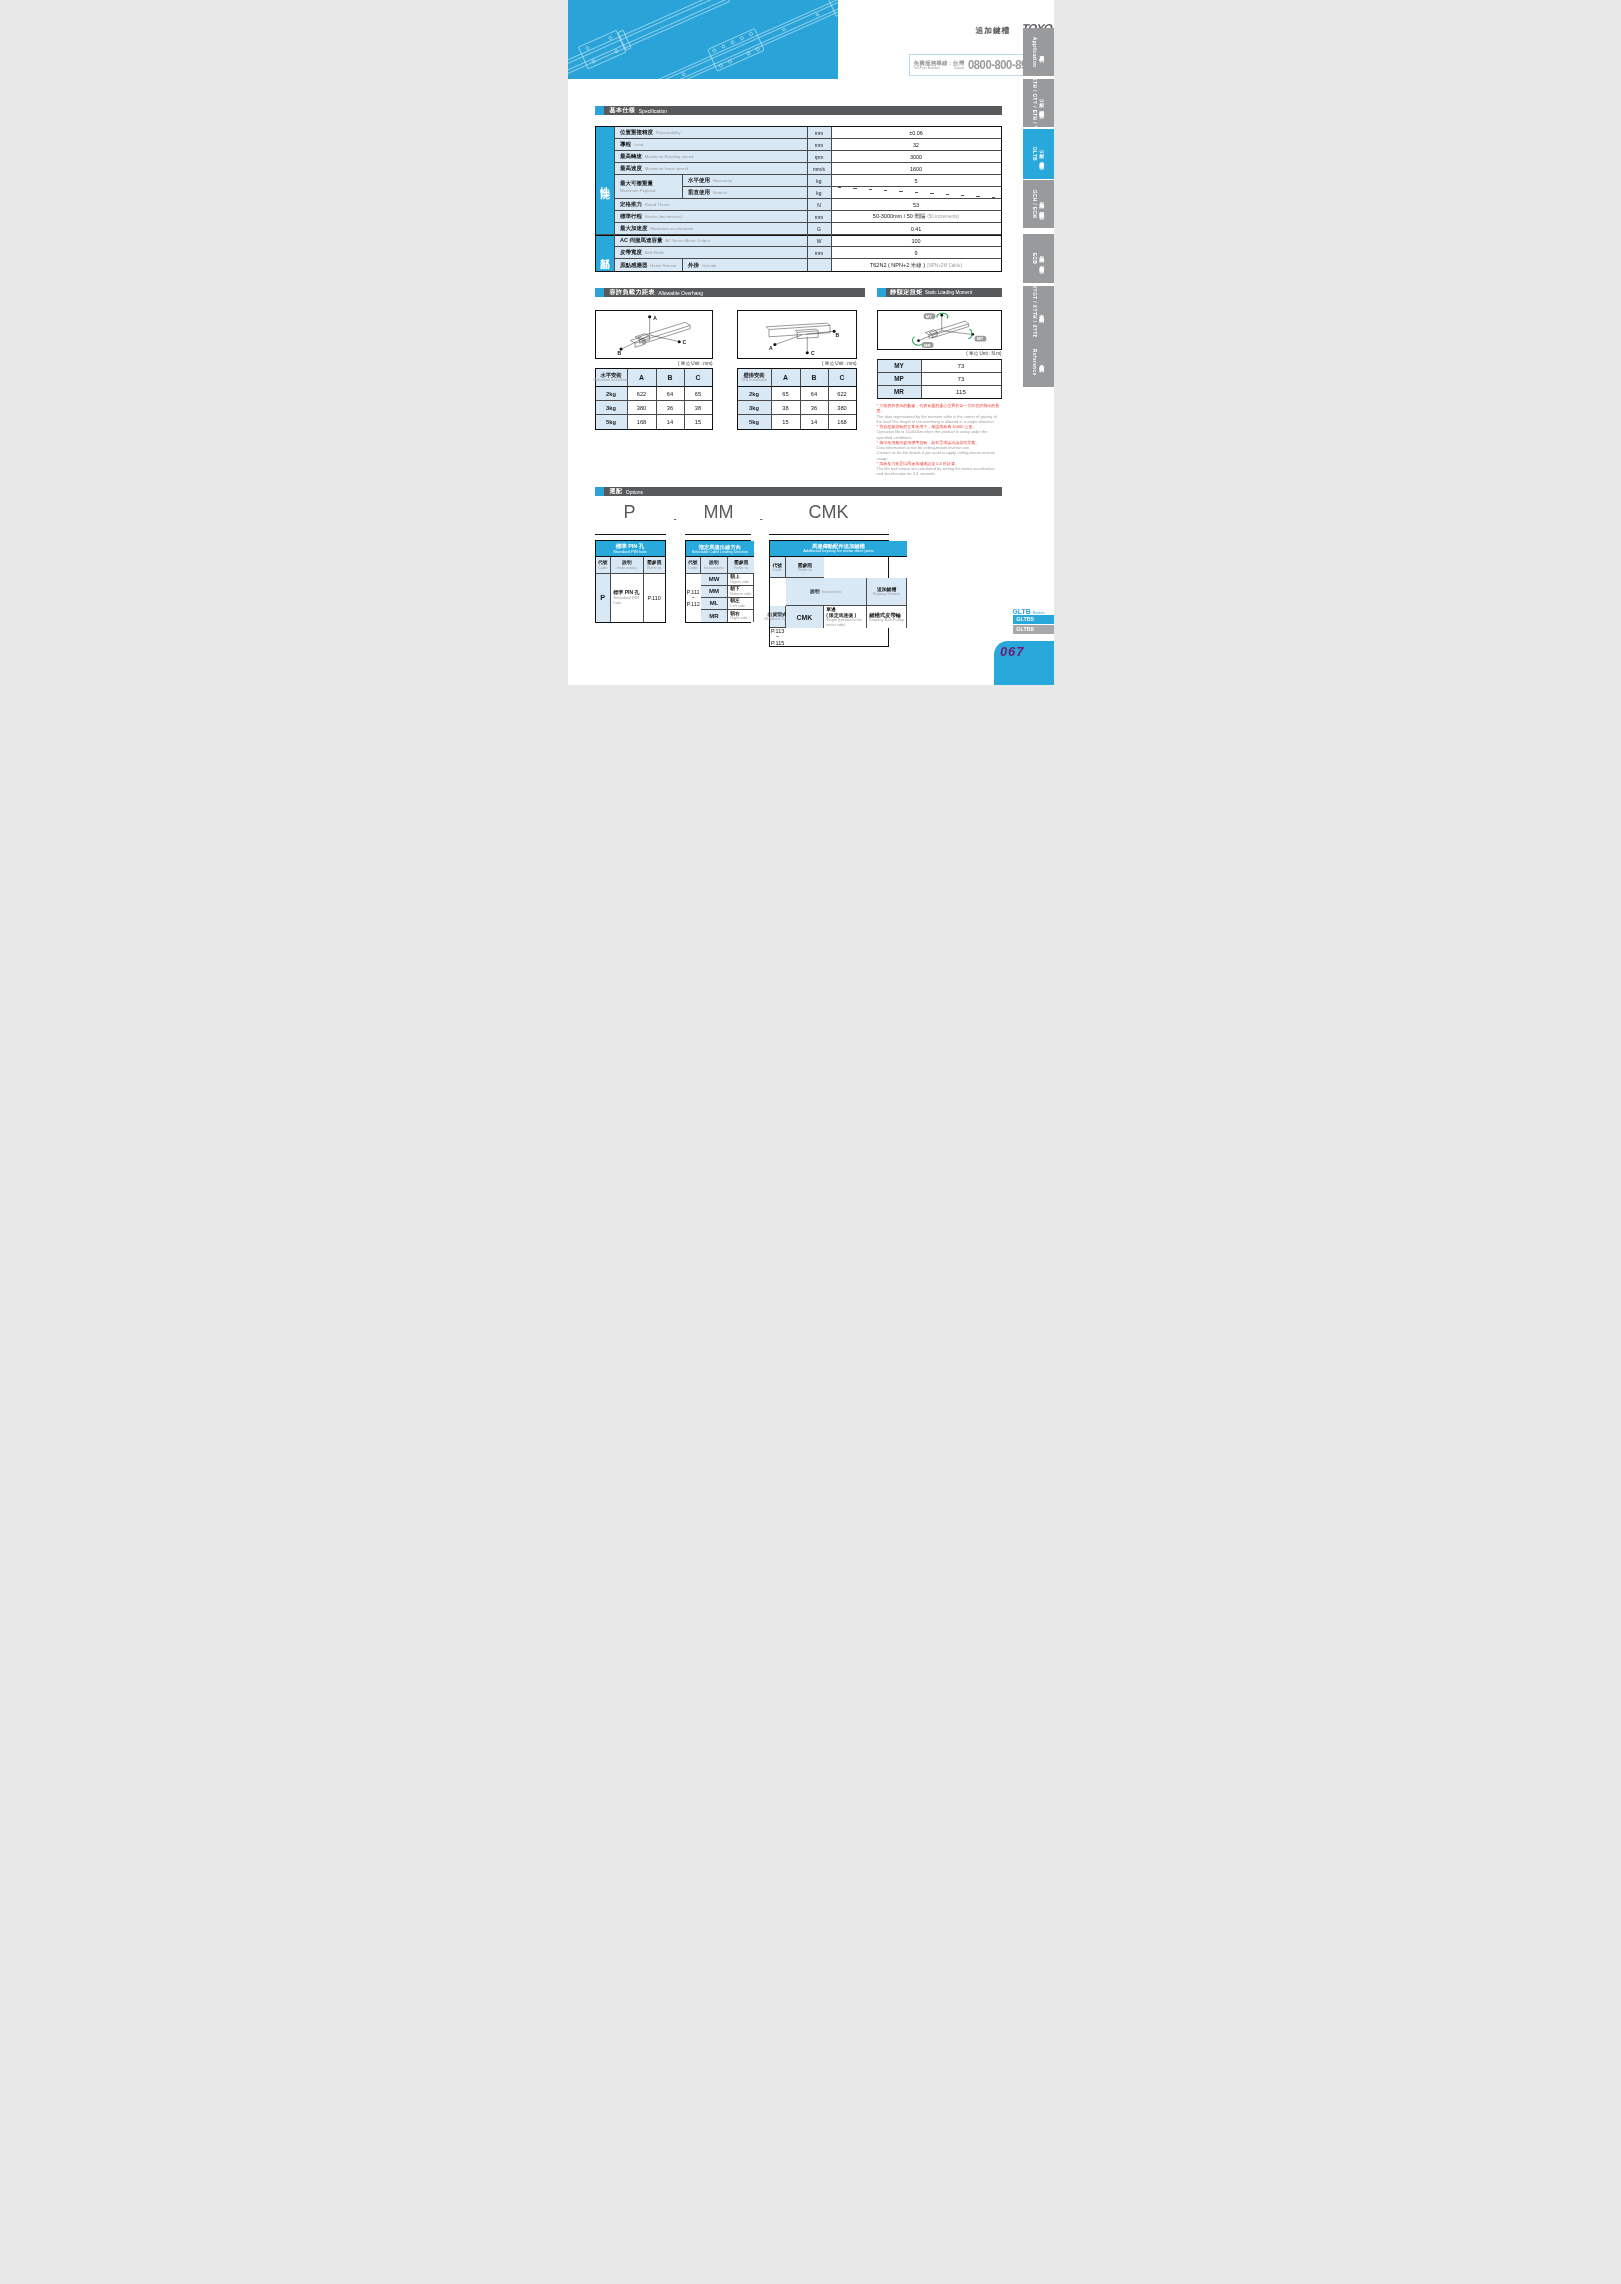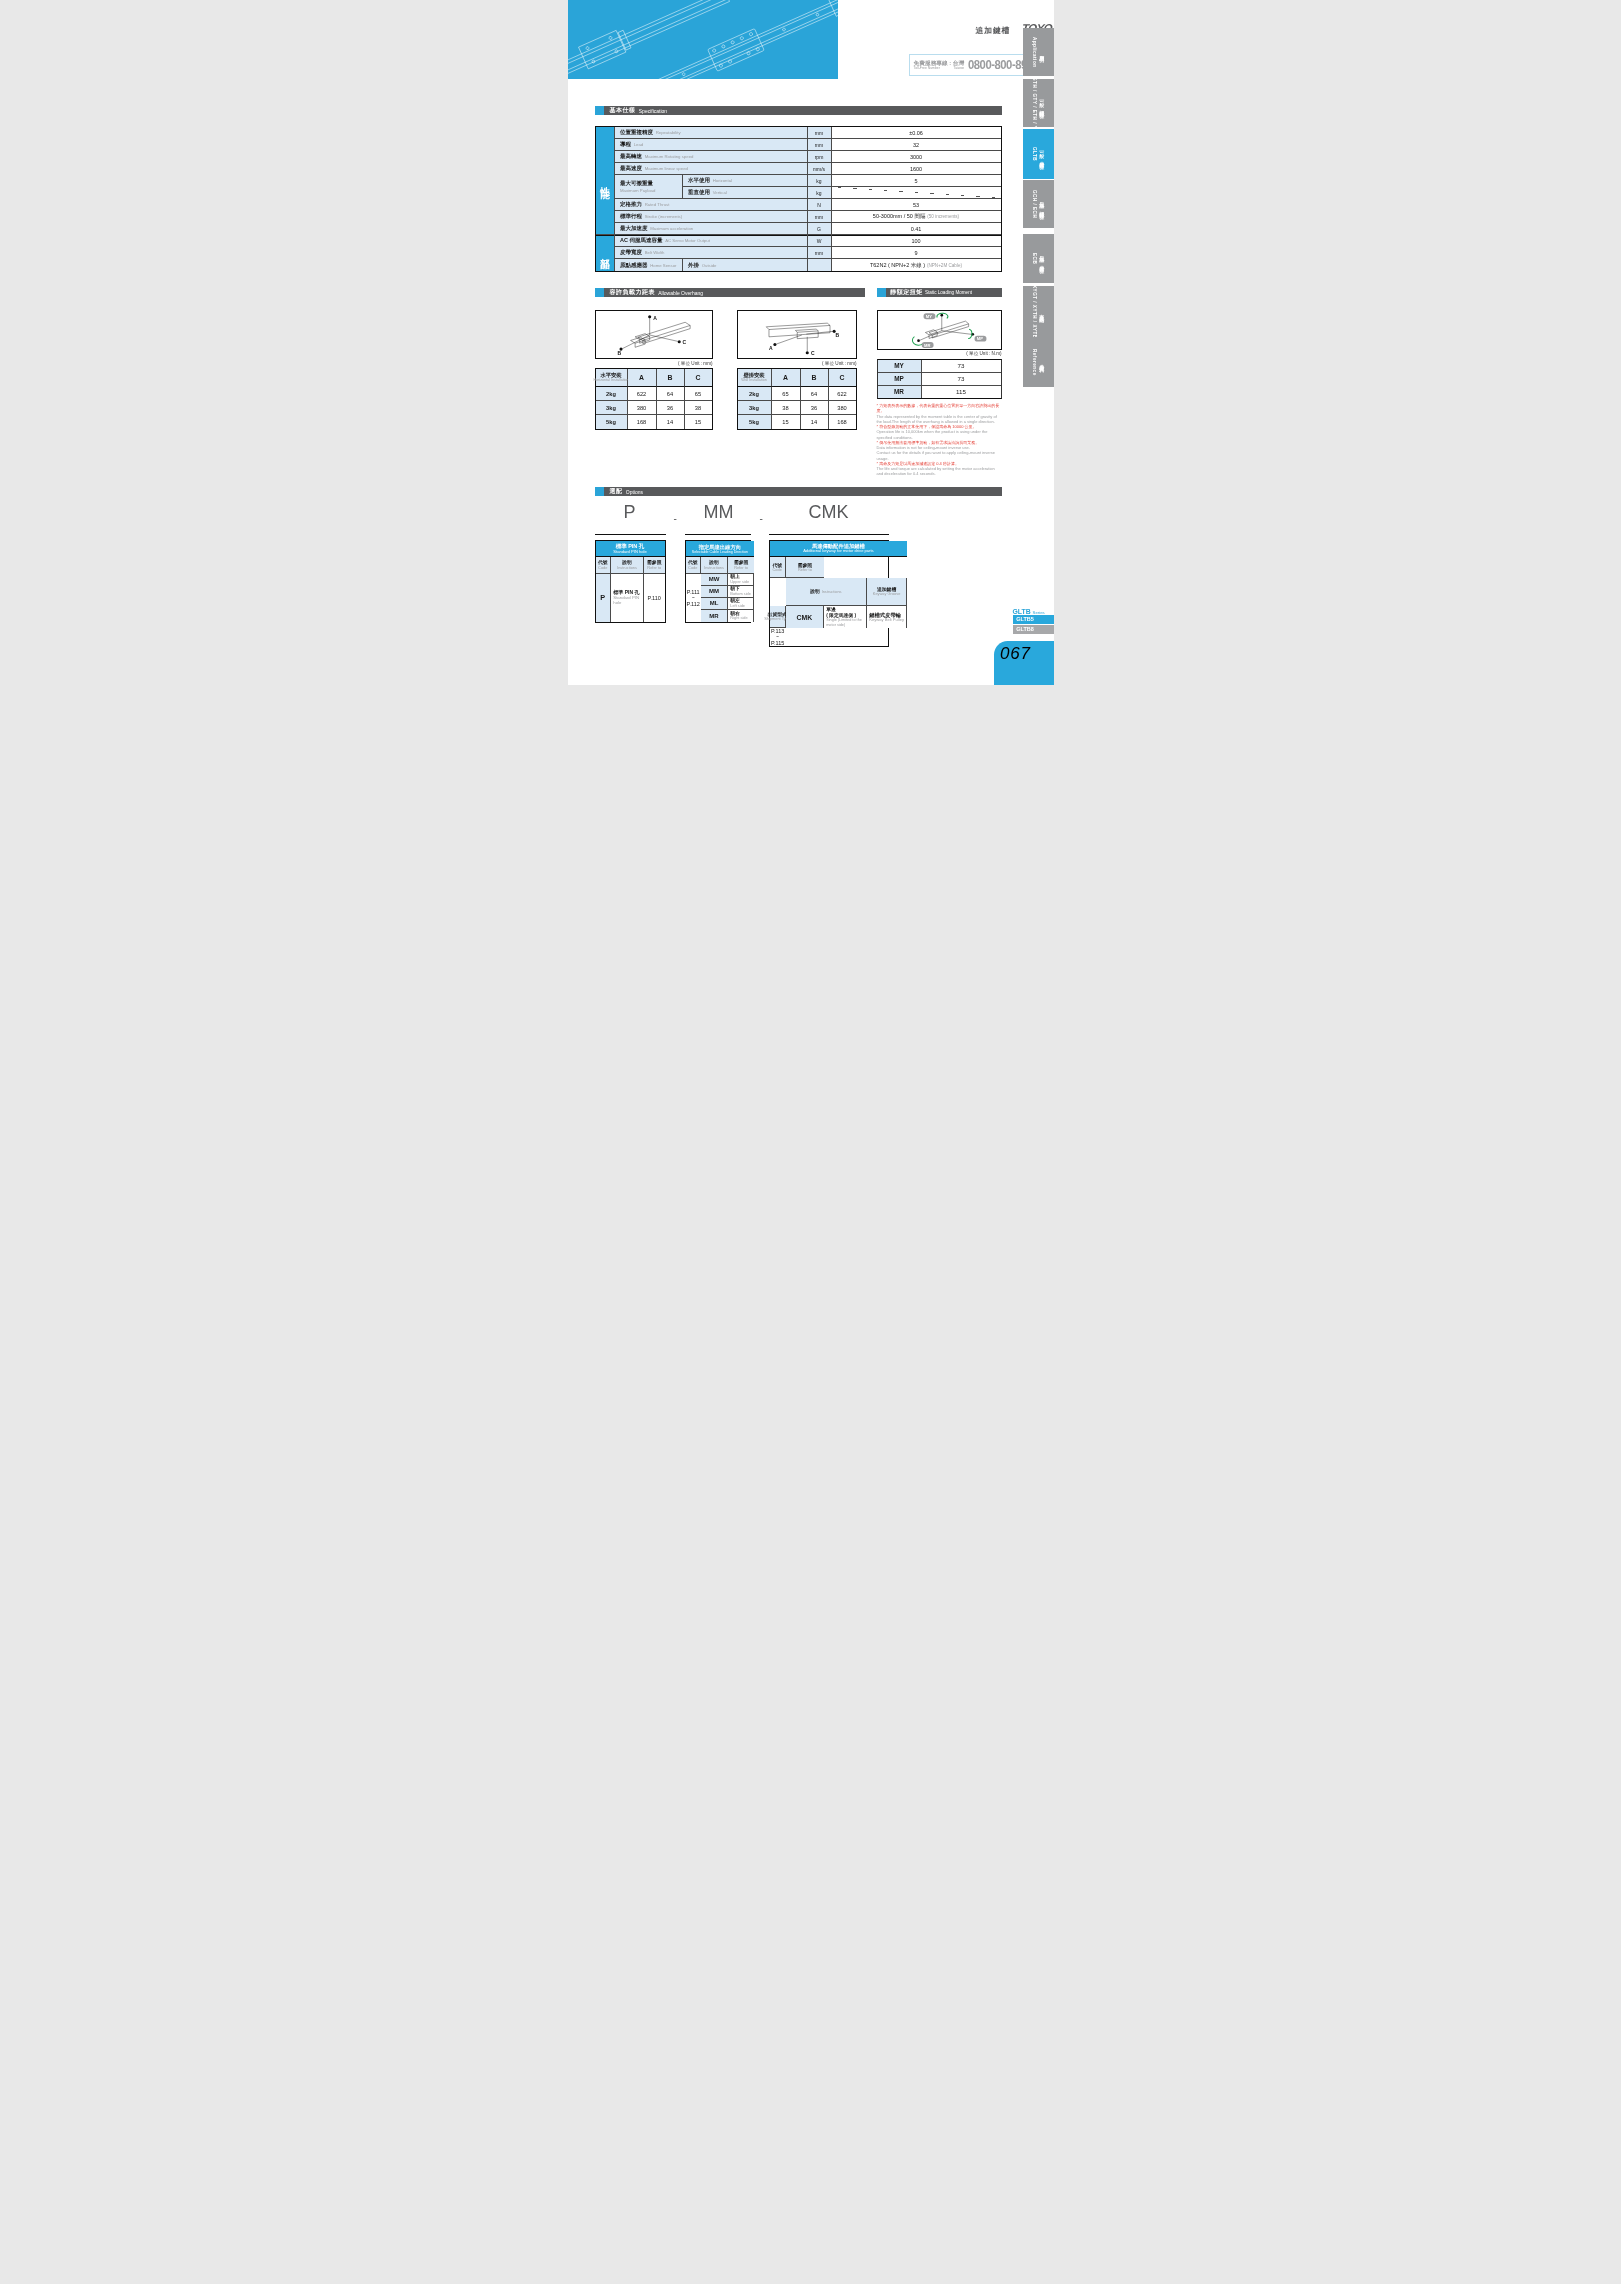--- a/index.html
+++ b/index.html
@@ -82,21 +82,21 @@
   .ocode{background:#D9E8F5;display:flex;align-items:center;justify-content:center;font-weight:bold;color:#1a1a1a;border-right:0.5px solid #4a4a4a;border-bottom:0.5px solid #4a4a4a;}
   .oinstr{background:#fff;display:flex;flex-direction:column;justify-content:center;align-items:flex-start;padding:0.9px 2.3px;line-height:1.15;border-right:0.5px solid #4a4a4a;border-bottom:0.5px solid #4a4a4a;}
   .oref{background:#fff;display:flex;flex-direction:column;align-items:center;justify-content:center;font-size:5.5px;color:#1a1a1a;border-bottom:0.5px solid #4a4a4a;gap:0.5px;}
 
   
   .series{font-size:6.9px;font-weight:bold;color:#2AA4D8;}
   .seriessub{font-size:4.3px;font-weight:normal;color:#2AA4D8;margin-left:1.8px;}
   .model{width:41px;height:8.7px;color:#fff;font-weight:bold;font-size:5.5px;line-height:8.7px;padding-left:3.7px;cursor:pointer;}
   .m-act{background:#29A8DC;} .m-in{background:#A7A8AA;}
   .badge{left:426px;top:641px;width:61px;height:44px;background:#29A8DC;border-top-left-radius:13.7px;}
-  .badge span{position:absolute;left:6.4px;top:2.7px;font-size:17px;font-weight:normal;font-style:italic;color:#000000;letter-spacing:0.9px;}
+  .badge span{position:absolute;left:6.4px;top:2.7px;font-size:13px;font-weight:bold;font-style:italic;color:#701a75;letter-spacing:0.9px;}
 </style>
 </head>
 <body>
 
 <div class="page">
 
   <div class="abs illus">
     <svg width="270" height="79" viewBox="0 0 590 172">
       <g stroke="#ffffff" fill="none" stroke-width="1">
         <g transform="rotate(-24 140 90)">

